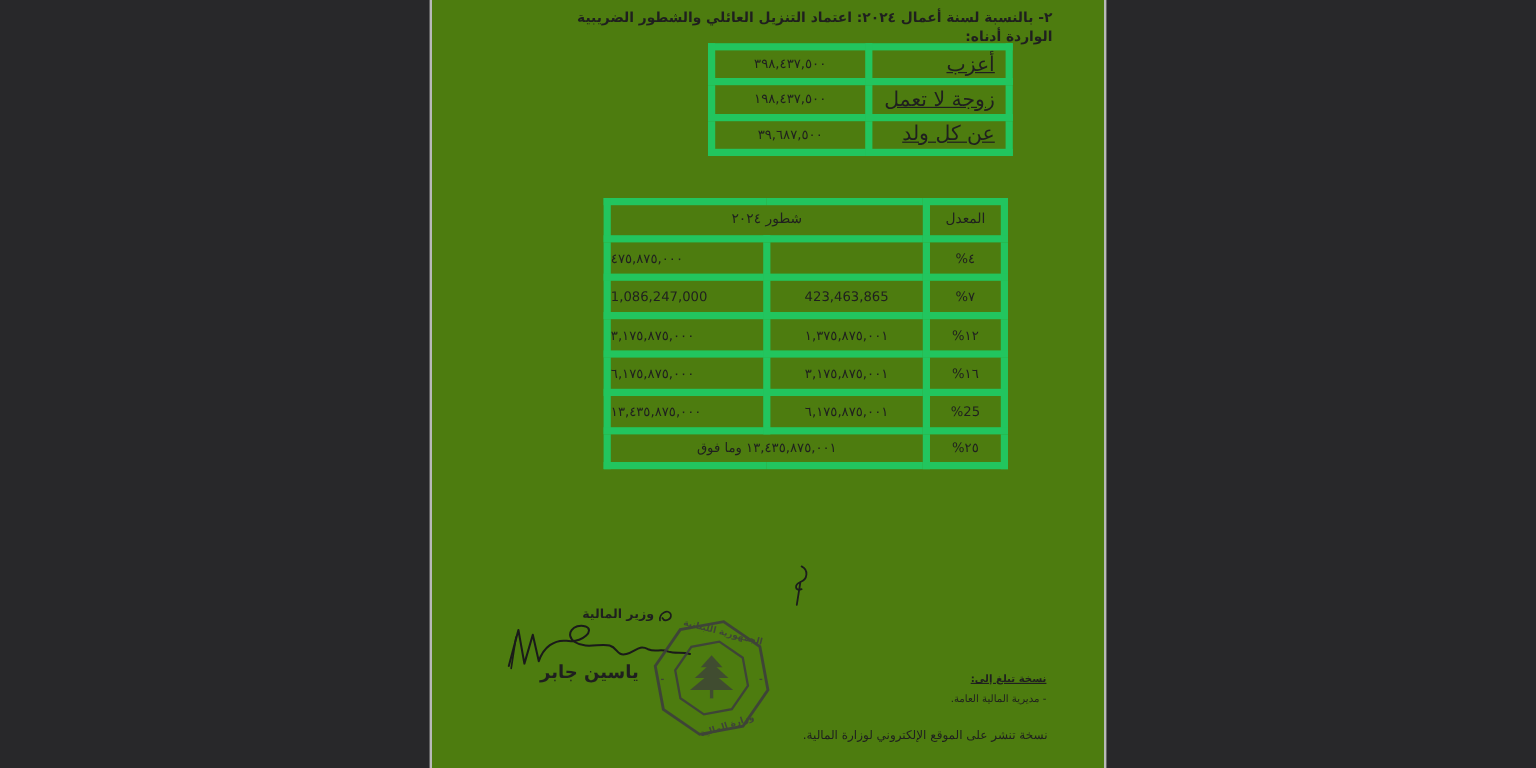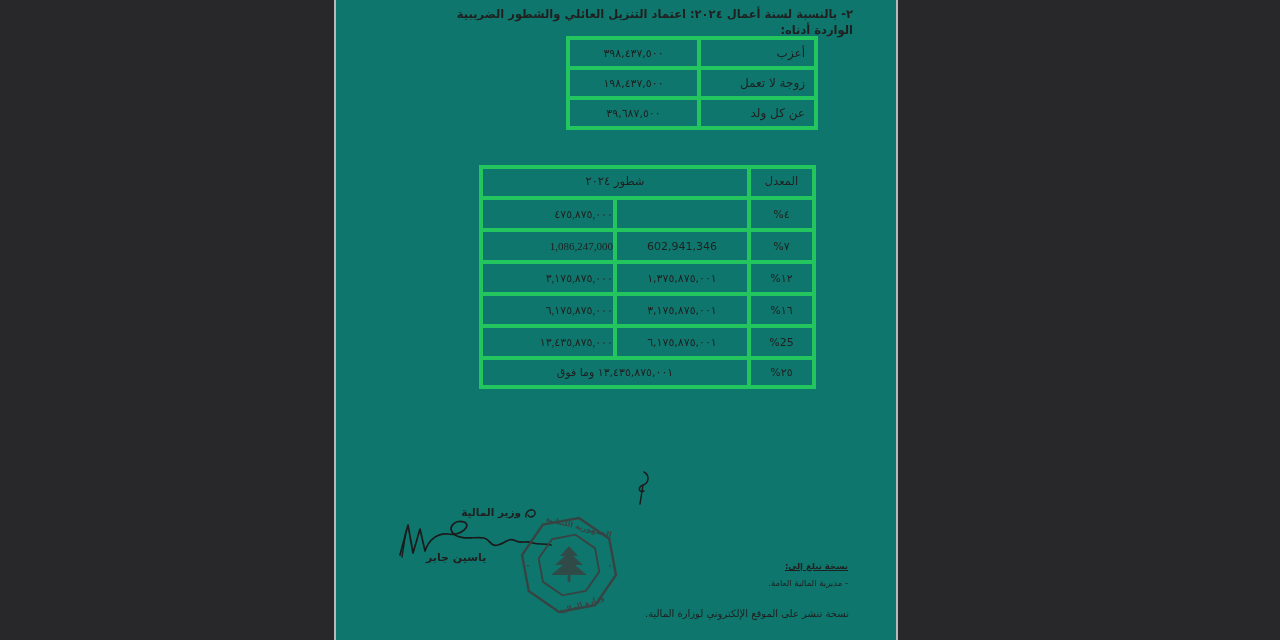--- a/index.html
+++ b/index.html
@@ -1,56 +1,56 @@
 <!DOCTYPE html>
 <html lang="ar"><head>
 <meta charset="utf-8">
 <style>
   * { margin:0; padding:0; box-sizing:border-box; }
   html,body { width:1280px; height:640px; overflow:hidden; }
   body { background:#28282a; font-family:"DejaVu Sans", sans-serif; color:#1f1f1f; position:relative; }
   .paper {
-    position:absolute; left:336px; top:0; width:560px; height:640px;
-    background:#0f766e; box-shadow:-2px 0 0 #b9b9b9, 2px 0 0 #b9b9b9;
+    position:absolute; left:360px; top:0; width:560px; height:640px;
+    background:#4d7c0f; box-shadow:-2px 0 0 #b9b9b9, 2px 0 0 #b9b9b9;
   }
   .ltr { direction:ltr; unicode-bidi:embed; }
 
   .heading2 {
     position:absolute; left:87px; top:6px; width:430px;
     font-size:11.5px; font-weight:bold; text-align:right; direction:rtl; line-height:16px;
   }
 
   table { border-collapse:collapse; table-layout:fixed; }
-  td { border:4px solid #22c55e; font-size:11px; overflow:hidden; }
+  td { border:6px solid #22c55e; font-size:11px; overflow:hidden; }
 
   .tbl-deduct { position:absolute; left:230px; top:36px; width:248px; height:94px; direction:rtl; }
-  .tbl-deduct td.lbl { width:117px; text-align:right; padding-right:9px; font-size:12px; }
+  .tbl-deduct td.lbl { width:117px; text-align:right; padding-right:9px; font-size:17px;text-decoration:underline; }
   .tbl-deduct td.val { width:131px; text-align:center; direction:ltr; }
 
   .tbl-brackets { position:absolute; left:143px; top:165px; width:337px; height:220px; direction:rtl; }
   .tbl-brackets td.rate { width:65px; text-align:center; }
   .tbl-brackets td.from { width:137px; text-align:center; direction:ltr; }
-  .tbl-brackets td.to   { width:135px; text-align:right; direction:ltr;font-family:Liberation Serif, serif; }
+  .tbl-brackets td.to   { width:135px; text-align:left; direction:ltr; }
   .tbl-brackets td.hdr-rate { text-align:center; font-size:11.5px; padding-bottom:4px; }
   .tbl-brackets td.hdr-span { text-align:center; font-size:11.5px; padding-bottom:4px; }
   .tbl-brackets td.range { text-align:center; direction:ltr; }
 
   .para3 {
     position:absolute; left:75px; top:406px; width:442px;
     font-size:11.5px; font-weight:bold; direction:rtl; text-align:justify; line-height:25px;
   }
 
   .minister-line {
     position:absolute; left:76px; top:506px; width:125px;
     display:flex; direction:rtl; gap:3px; align-items:flex-start;
   }
   .minister-line .title { font-size:10.5px; font-weight:bold; white-space:nowrap; }
 
   .sig-svg { position:absolute; left:60px; top:517px; }
-  .sig-name { position:absolute; left:90px; top:551px; font-size:11px; font-weight:bold; direction:rtl; }
+  .sig-name { position:absolute; left:90px; top:551px; font-size:15px; font-weight:bold; direction:rtl; }
 
   .stamp-svg { position:absolute; left:181px; top:513px; opacity:.88; }
 
   .mark-svg { position:absolute; left:299px; top:470px; }
 
   .footer-copy-heading {
     position:absolute; right:48px; top:561px; font-size:8.5px; font-weight:bold;
     direction:rtl; text-decoration:underline; white-space:nowrap;
   }
   .footer-copy-item {
@@ -90,21 +90,21 @@
       <td class="rate hdr-rate">المعدل</td>
       <td class="hdr-span" colspan="2">شطور ٢٠٢٤</td>
     </tr>
     <tr style="height:32px">
       <td class="rate"><span class="ltr">%٤</span></td>
       <td class="from"></td>
       <td class="to">٤٧٥,٨٧٥,٠٠٠</td>
     </tr>
     <tr style="height:32px">
       <td class="rate"><span class="ltr">%٧</span></td>
-      <td class="from">602,941,346</td>
+      <td class="from">423,463,865</td>
       <td class="to">1,086,247,000</td>
     </tr>
     <tr style="height:32px">
       <td class="rate"><span class="ltr">%١٢</span></td>
       <td class="from">١,٣٧٥,٨٧٥,٠٠١</td>
       <td class="to">٣,١٧٥,٨٧٥,٠٠٠</td>
     </tr>
     <tr style="height:32px">
       <td class="rate"><span class="ltr">%١٦</span></td>
       <td class="from">٣,١٧٥,٨٧٥,٠٠١</td>

